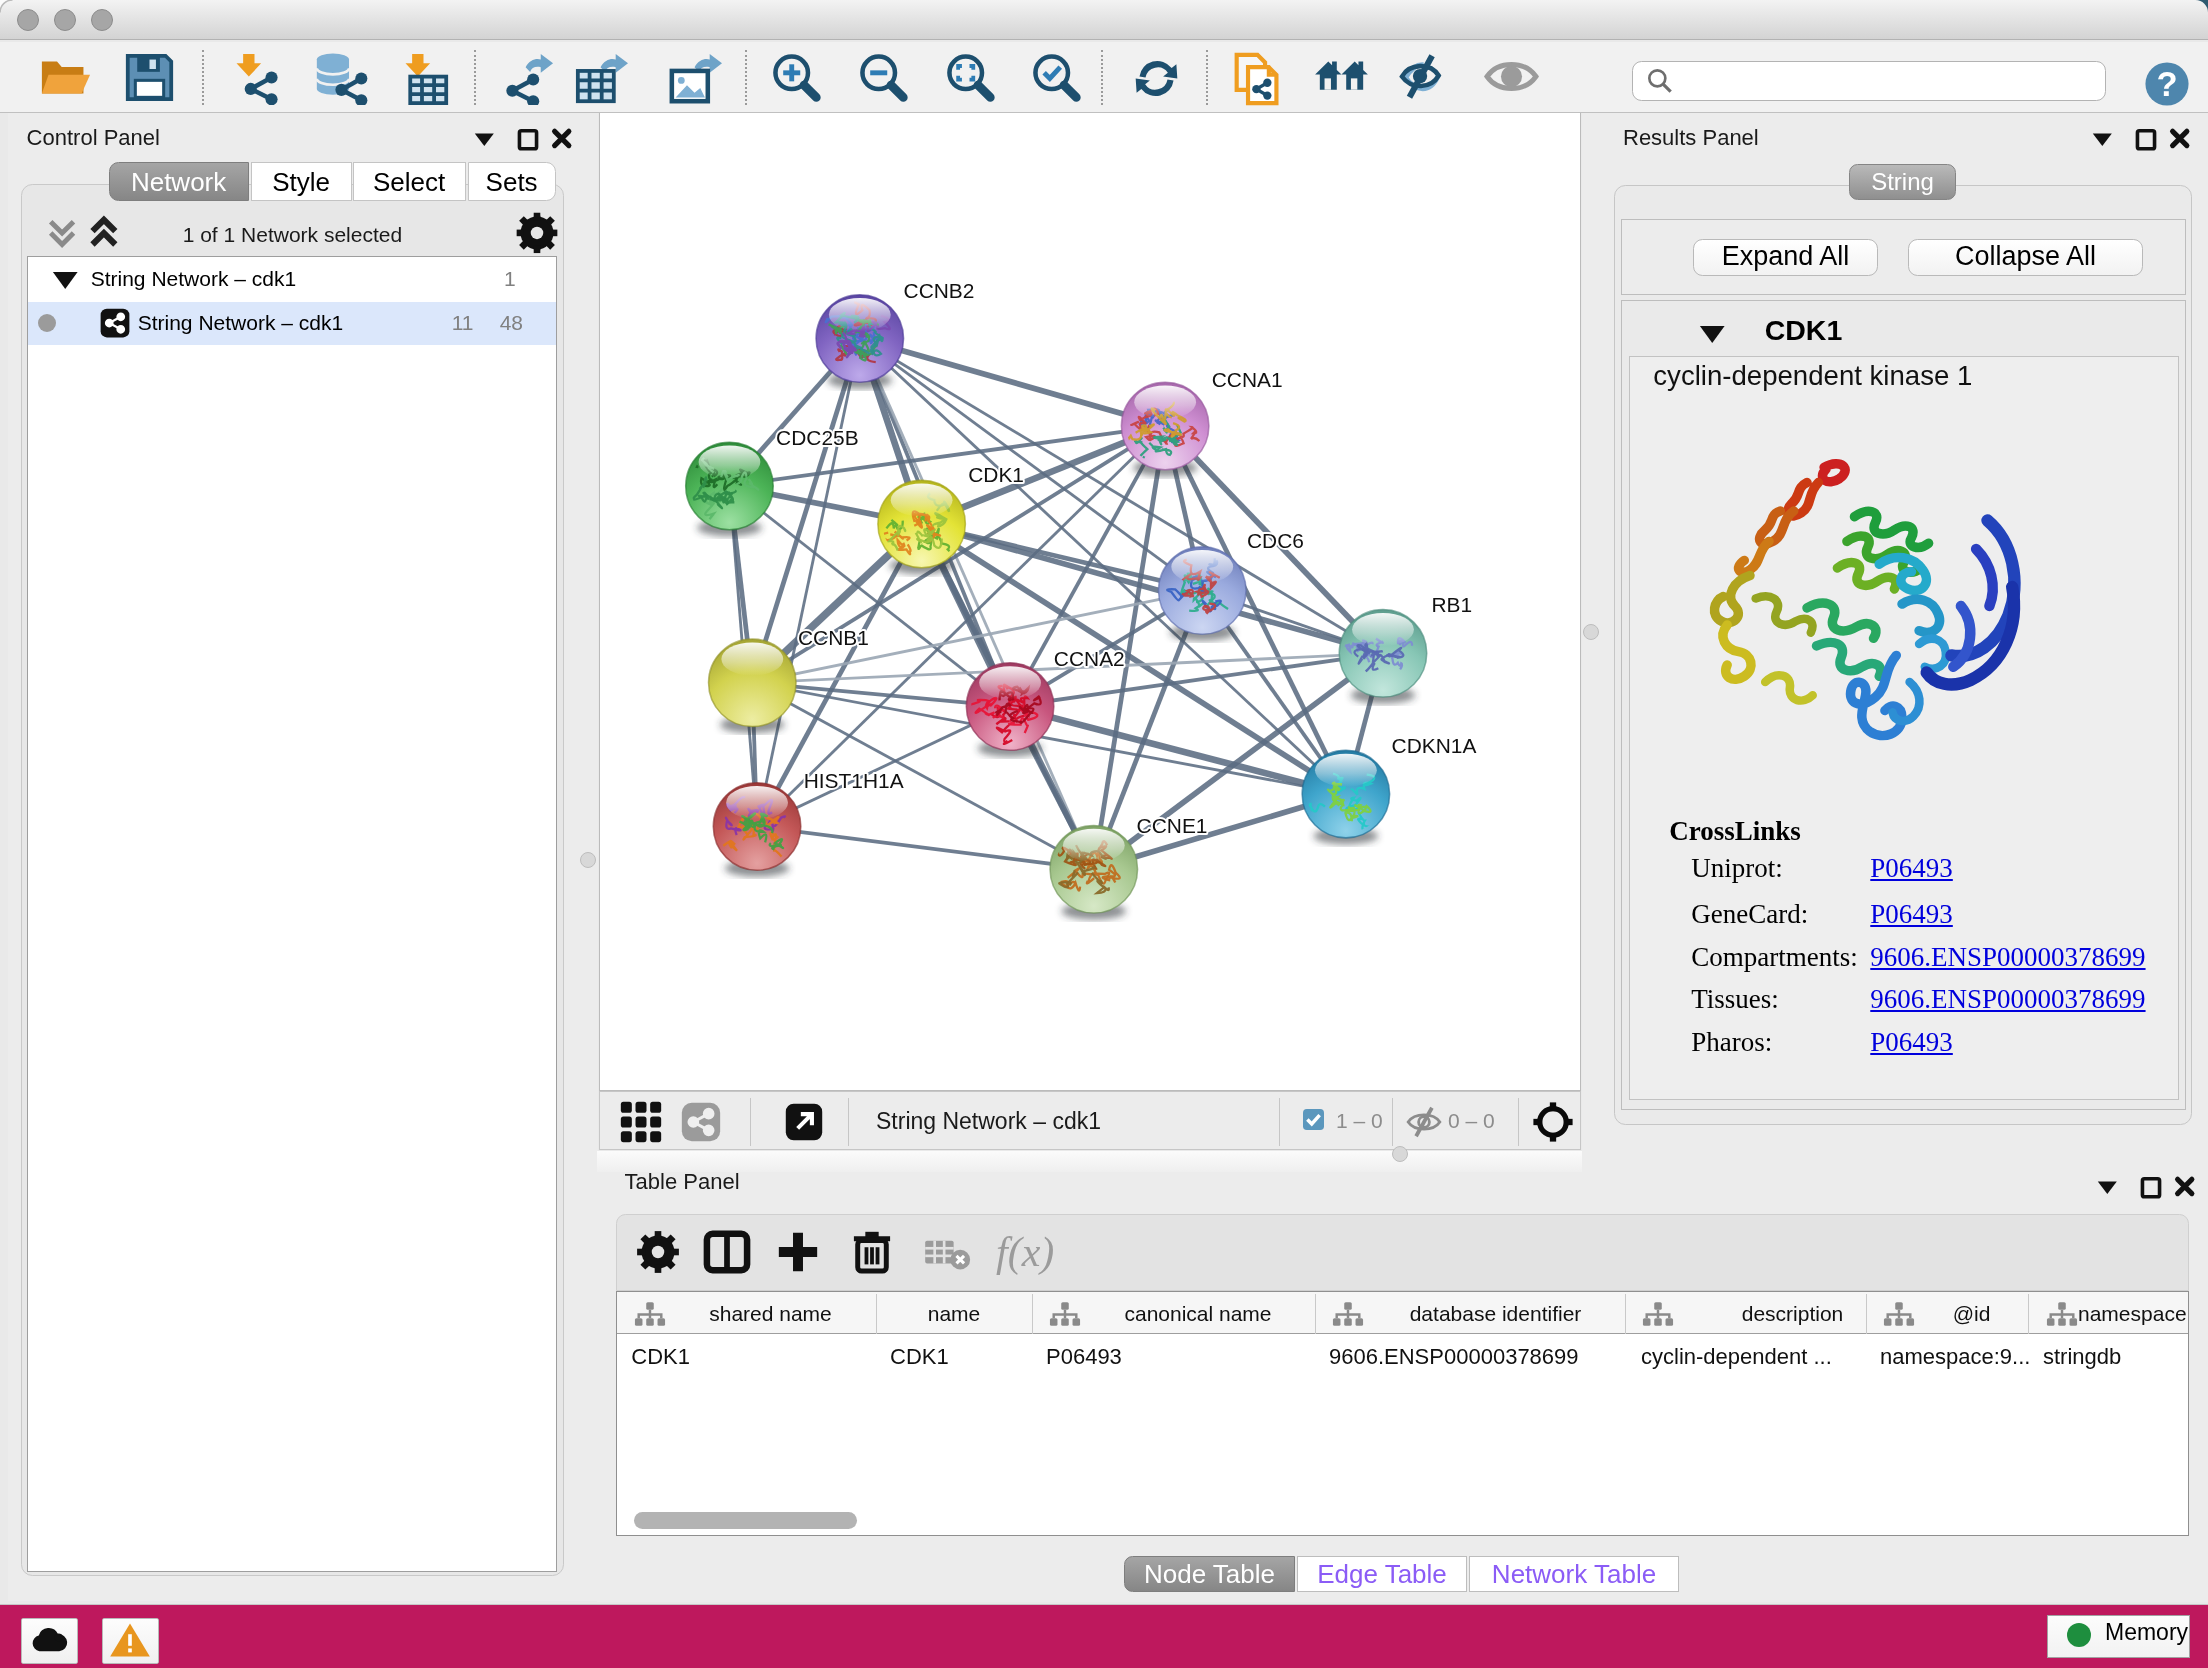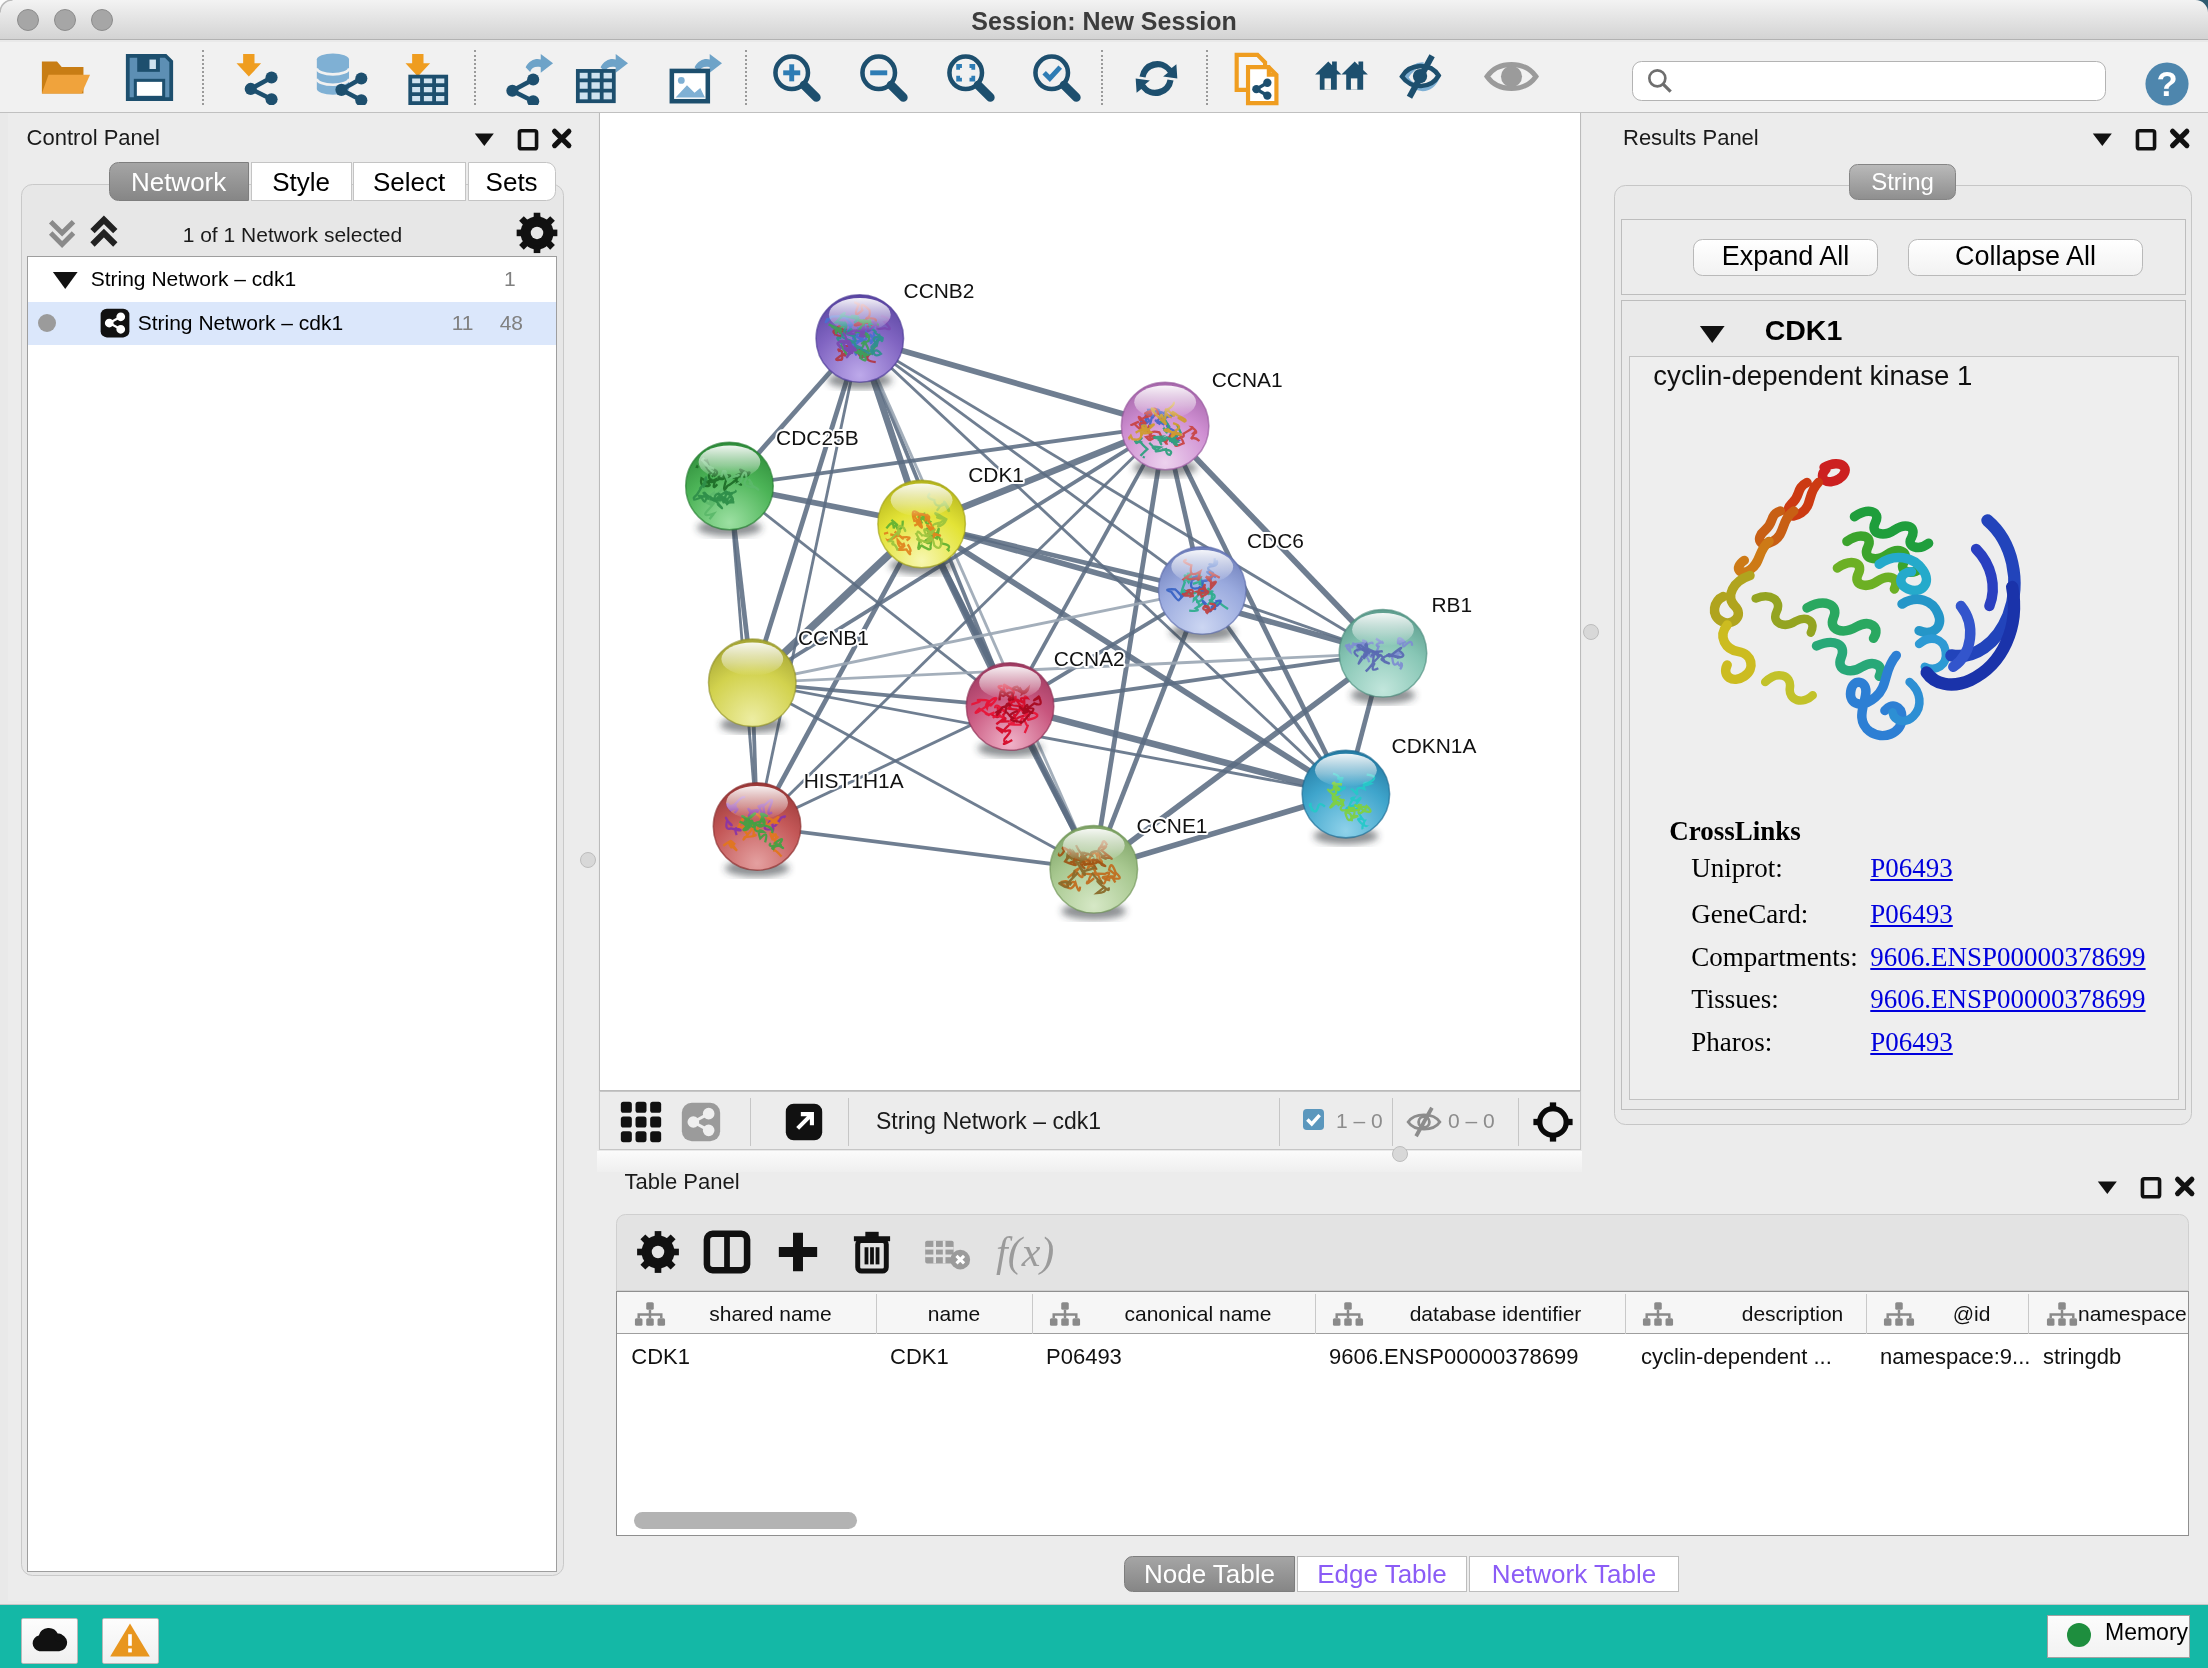--- a/index.html
+++ b/index.html
@@ -22,21 +22,21 @@
   .tbi { position:absolute; top:9.5px; }
   #searchbox { position:absolute; left:1632px; top:19px; width:474px; height:40px;
     background:#fff; border:1.9px solid #b3b3b3; border-radius:9.5px; }
 
   
   #controlpanel { position:absolute; left:7.6px; top:113px; width:590px; height:1488px; background:#ececec; }
   #netpanel  { position:absolute; left:599px; top:113px; width:982px; height:978px; background:#ffffff; border:1px solid #bbbbbb; border-top:none; }
   #minibar { position:absolute; left:599px; top:1091px; width:982px; height:59px; background:#ececec; border:1px solid #c6c6c6; }
   #resultspanel { position:absolute; left:1582px; top:113px; width:627px; height:1059px; background:#ececec; }
   #tablepanel { position:absolute; left:597px; top:1172px; width:1611px; height:430px; background:#ececec; }
-  #statusbar { position:absolute; left:0; top:1604px; width:2208px; height:65px; background:#14b8a6; border-top:1.9px solid #c6c6c6; }
+  #statusbar { position:absolute; left:0; top:1604px; width:2208px; height:65px; background:#be185d; border-top:1.9px solid #c6c6c6; }
 
   .paneltitle { font-size:22px; color:#1a1a1a; }
   .panelicons { position:absolute; }
 
   
   .tab { position:absolute; top:49px; height:39px; background:#fff; border:1px solid #c4c4c4;
     font-size:26px; text-align:center; color:#000; line-height:38px; z-index:3;margin-left:40px; }
   .tabsel { background:linear-gradient(#a5a5a5,#868686); color:#fff; border-color:#7e7e7e; }
   #cpgroup { position:absolute; left:13.3px; top:71px; width:543px; height:1392px;
     border:1.9px solid #c9c9c9; border-radius:11.4px; background:#e7e7e7; }
@@ -69,21 +69,20 @@
 
   .knob { position:absolute; width:16px; height:16px; border-radius:50%; background:#d8d8d8; border:1px solid #bdbdbd; }
 </style>
 </head>
 <body>
 
 <div id="titlebar">
   <div class="light" style="left:17px;"></div>
   <div class="light" style="left:54px;"></div>
   <div class="light" style="left:91px;"></div>
-  <div id="title">Session: New Session</div>
 </div>
 
 <div id="toolbar">
   <div class="tbsep" style="left:202px;"></div>
   <div class="tbsep" style="left:474px;"></div>
   <div class="tbsep" style="left:745px;"></div>
   <div class="tbsep" style="left:1101px;"></div>
   <div class="tbsep" style="left:1206px;"></div>
   <div id="tbicons">
 

